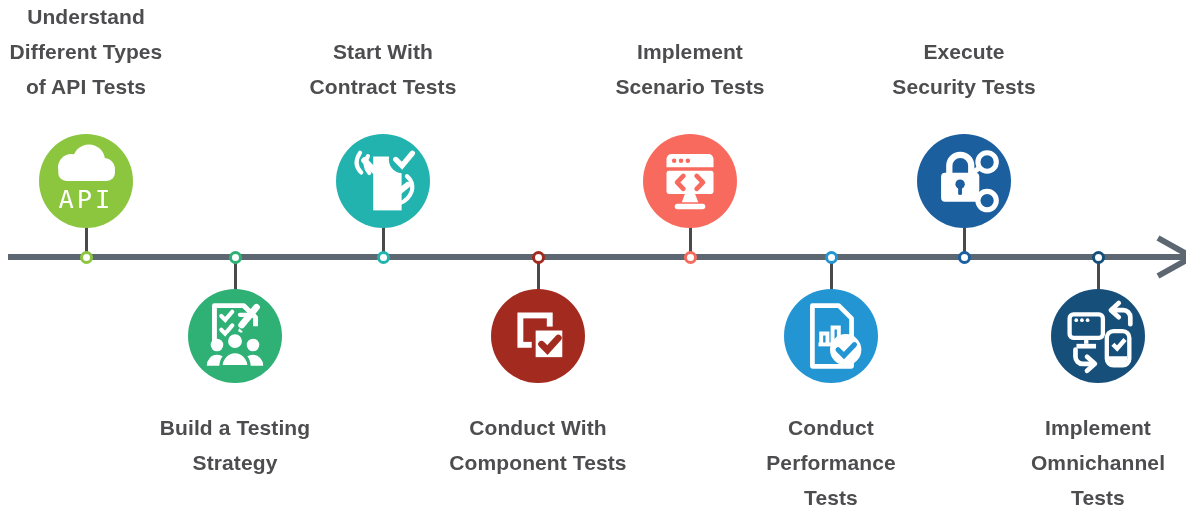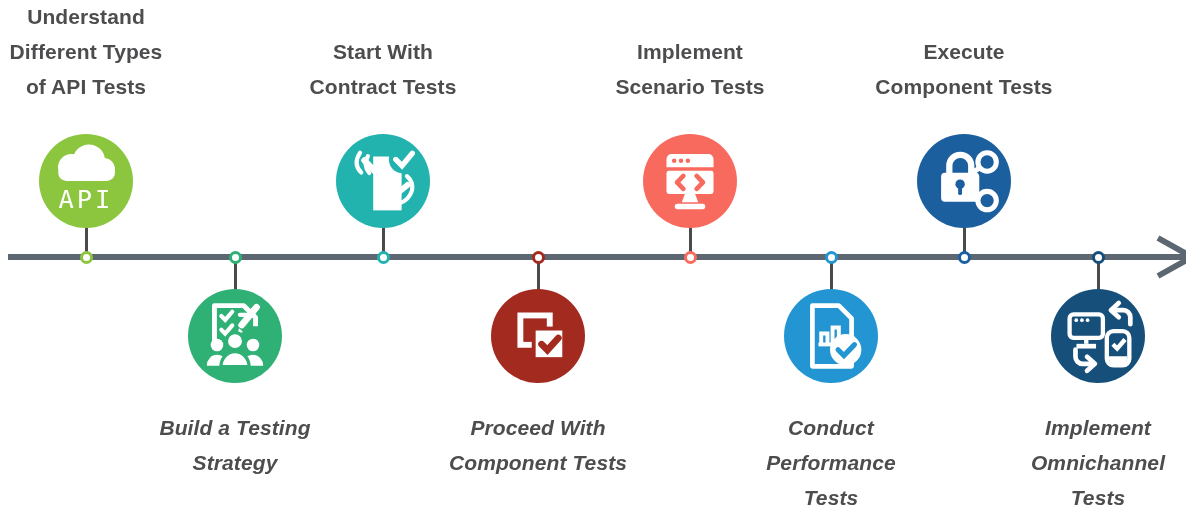--- a/index.html
+++ b/index.html
@@ -20,21 +20,21 @@
   .node{
     position:absolute;left:-6.5px;top:250.5px;width:13px;height:13px;border-radius:50%;
     box-sizing:border-box;border:3.2px solid var(--c);background:#fff;
   }
   .label{
     position:absolute;left:-130px;width:260px;text-align:center;
     font-size:21px;font-weight:700;line-height:35px;color:var(--text,#4D4D4F);
     white-space:pre-line;letter-spacing:.1px;
   }
   .label.top{bottom:407px;}
-  .label.bottom{top:410px;font-style:italic;}
+  .label.bottom{top:410px;}
 </style>
 </head>
 <body>
 
 <div class="canvas" style="--line: #5C6771; --stem: #4A4A4A; --text: #4D4D4F;">
 
   <div class="timeline-line"></div>
   <svg class="arrowhead" width="50" height="54" viewBox="0 0 50 54">
     <path d="M8 8 L42 27 L8 46" fill="none" stroke="#5C6771" stroke-width="6" stroke-linejoin="miter"></path>
   </svg>
@@ -113,21 +113,21 @@
   <div class="step below" style="--x: 538px; --c: #A32A1F;">
     <div class="stem"></div>
     <div class="bubble">
       <svg viewBox="0 0 48 48">
         <rect x="15" y="13.5" width="15" height="15" fill="none" stroke="#fff" stroke-width="3"></rect>
         <rect x="21.8" y="20.2" width="15.6" height="15.6" fill="#fff" stroke="var(--c)" stroke-width="2"></rect>
         <path d="M25.8 28.2 l3 3 l5.6-6.2" fill="none" stroke="var(--c)" stroke-width="3.4" stroke-linecap="round"></path>
       </svg>
     </div>
     <div class="node"></div>
-    <div class="label bottom">Proceed With
+    <div class="label bottom">Conduct With
 Component Tests</div>
   </div>
 
   <div class="step above" style="--x: 690px; --c: #F96A5E;">
     <div class="label top">Implement
 Scenario Tests</div>
     <div class="stem"></div>
     <div class="bubble">
       <svg viewBox="0 0 48 48">
         <path d="M12 17 v-4.2 a2.6 2.6 0 0 1 2.6-2.6 h18.8 a2.6 2.6 0 0 1 2.6 2.6 V17 z" fill="#fff"></path>
@@ -161,21 +161,21 @@
       </svg>
     </div>
     <div class="node"></div>
     <div class="label bottom">Conduct
 Performance
 Tests</div>
   </div>
 
   <div class="step above" style="--x: 964px; --c: #1C5F9F;">
     <div class="label top">Execute
-Component Tests</div>
+Security Tests</div>
     <div class="stem"></div>
     <div class="bubble">
       <svg viewBox="0 0 48 48">
         <path d="M16.5 20.5 v-4.3 a5.6 5.6 0 0 1 11.2 0 v4.3" fill="none" stroke="#fff" stroke-width="3.2"></path>
         <rect x="12.3" y="19.8" width="19.5" height="14.8" rx="2" fill="#fff"></rect>
         <circle cx="22" cy="25.6" r="2.4" fill="var(--c)"></circle>
         <rect x="21" y="26.6" width="2" height="4.6" rx="1" fill="var(--c)"></rect>
         <g stroke="#fff" stroke-width="2.6">
           <path d="M27.5 20.5 l4.6-3.4"></path>
           <path d="M28.5 29.5 l4 2.8"></path>

